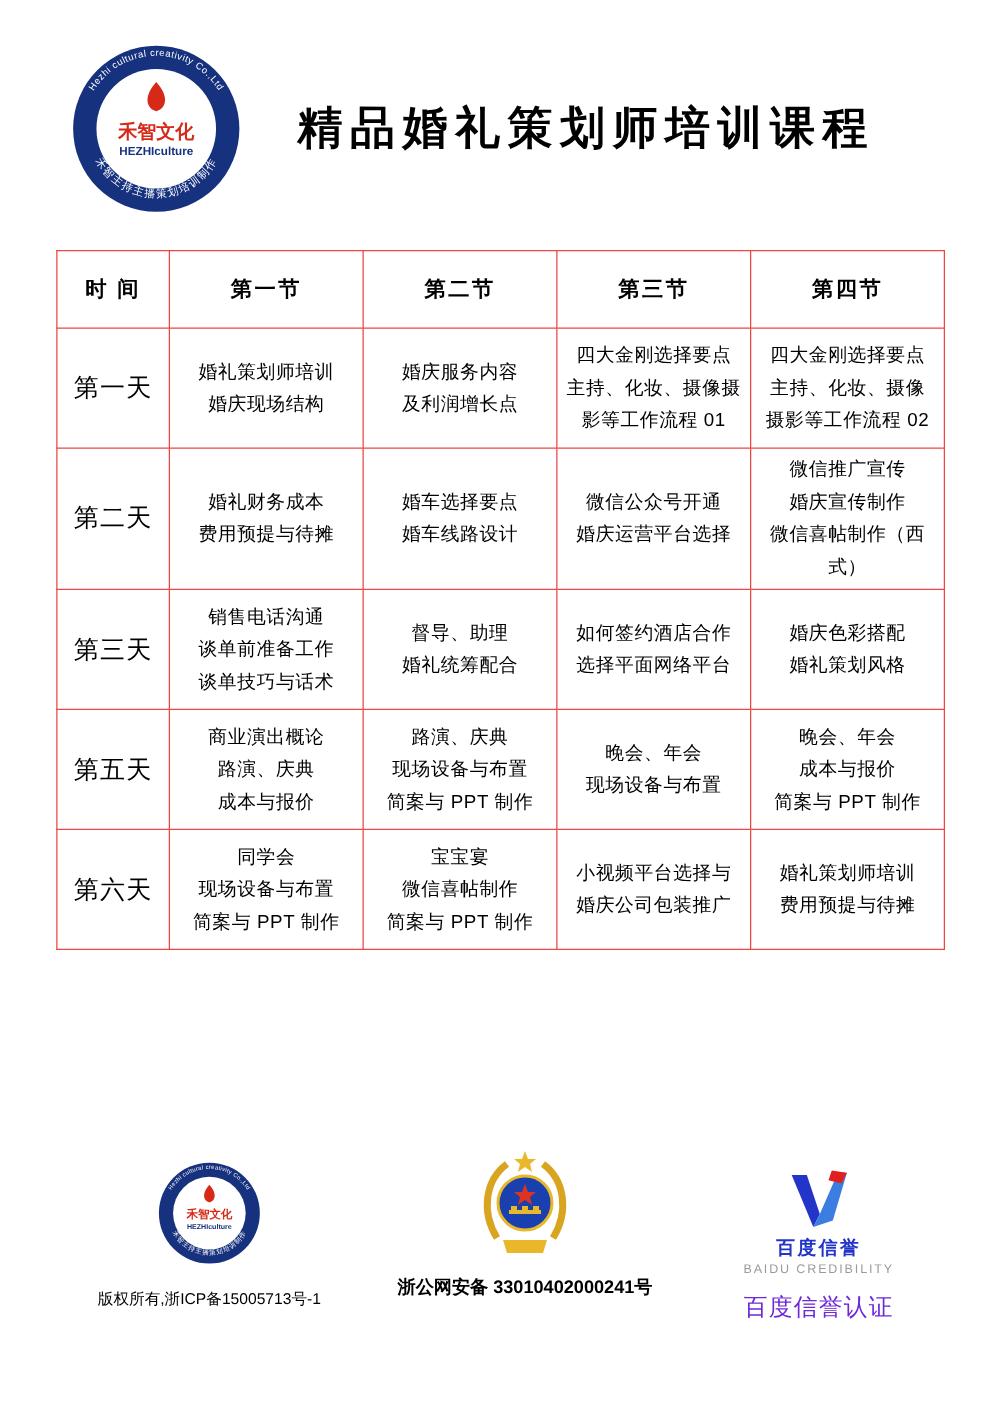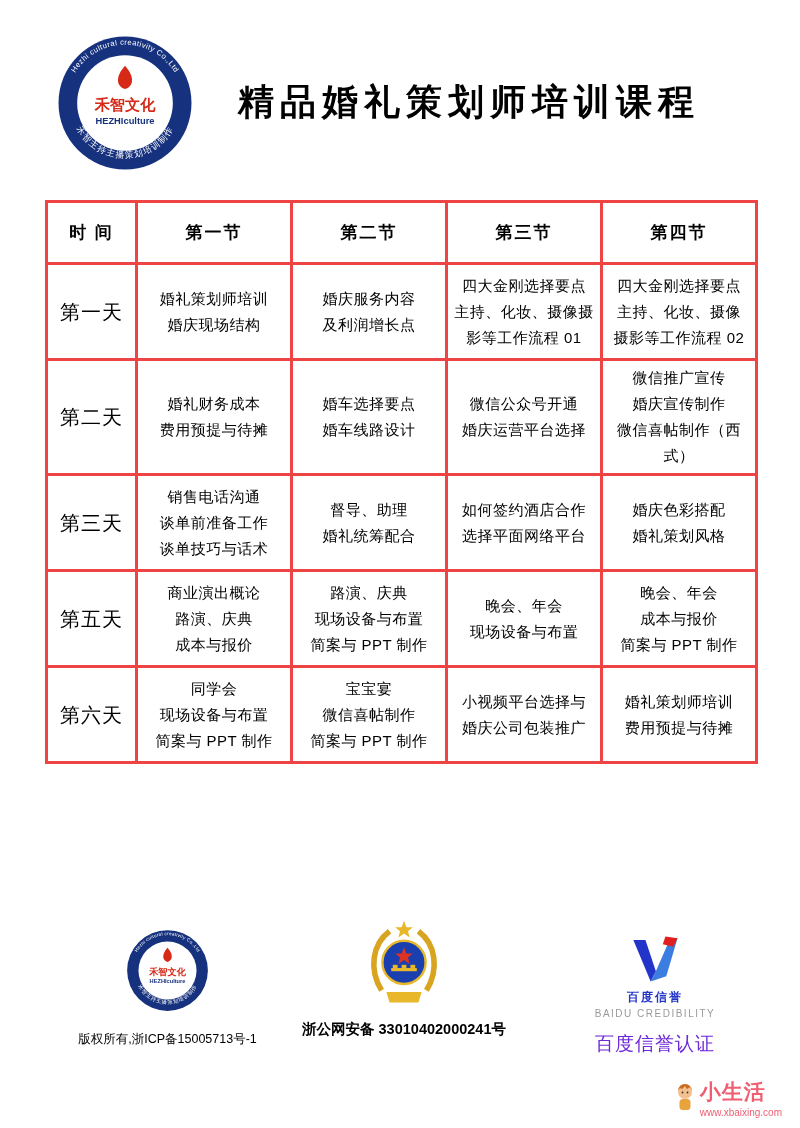--- a/index.html
+++ b/index.html
@@ -10,33 +10,33 @@
   
   .logo-top { position:absolute; left:55px; top:33px; width:140px; height:140px; }
   .page-title { position:absolute; left:180px; top:70px; width:578px; text-align:center;
     font-size:36px; font-weight:bold; letter-spacing:6px; color:#000; line-height:64px; }
 
   
   table.course { position:absolute; left:45px; top:200px; width:710px;
     border-collapse:collapse; table-layout:fixed; }
   table.course col.c-time { width:90px; }
   table.course col.c-sess { width:155px; }
-  table.course th, table.course td { border:3px solid #ef4444; text-align:center; vertical-align:middle; }
+  table.course th, table.course td { border:1px solid #ef4444; text-align:center; vertical-align:middle; }
   table.course th { height:62px; font-size:17px; font-weight:bold; letter-spacing:2px; }
   table.course td { height:96px; font-size:15px; line-height:26px; white-space:pre-line; letter-spacing:0.5px; padding:4px 2px; }
   table.course td.day { font-size:20px; letter-spacing:1px; }
 
   
   .f-col { position:absolute; display:flex; flex-direction:column; align-items:center; }
   .f-left { left:45px; top:928px; width:245px; }
-  .f-center { left:284px; top:920px; width:240px; }
+  .f-center { left:300px; top:920px; width:240px; }
   .f-right { left:555px; top:933px; width:200px; }
   .icp-text { margin-top:18px; font-size:12.5px; color:#000; }
   .police-text { margin-top:12px; font-size:14.5px; font-weight:bold; color:#000; }
-  .baidu-cn { margin-top:4px; font-size:12px; font-weight:bold; color:#2334c9; letter-spacing:2px; }
+  .baidu-cn { margin-top:4px; font-size:15px; font-weight:bold; color:#2334c9; letter-spacing:2px; }
   .baidu-en { font-size:10px; color:#9a9a9a; letter-spacing:1.5px; margin-top:2px; }
   .baidu-cert { margin-top:12px; font-size:19px; color:#6d28d9; letter-spacing:1px; }
 
   
   .watermark { position:absolute; right:18px; top:1078px; display:flex; align-items:center; }
   .wm-texts { display:flex; flex-direction:column; align-items:flex-start; margin-left:3px; }
   .wm-name { font-size:21px; font-weight:bold; color:#ee5f72; letter-spacing:1px; }
   .wm-url { font-size:10px; color:#ee5f72; margin-top:1px; }
 </style>
 </head>
@@ -194,27 +194,14 @@
     <svg viewBox="0 0 60 60" width="52" height="52">
       <polygon points="5,8 19,8 31,44 25,56" fill="#2334c9"></polygon>
       <polygon points="56,6 43,50 25,56 31,44 45,12" fill="#3b7de0"></polygon>
       <polygon points="42,4 56,6 51,16 39,13" fill="#e02020"></polygon>
     </svg>
     <div class="baidu-cn">百度信誉</div>
     <div class="baidu-en">BAIDU CREDIBILITY</div>
     <div class="baidu-cert">百度信誉认证</div>
   </div>
 
-  <div class="watermark">
-    <svg viewBox="0 0 24 32" width="24" height="32">
-      <circle cx="12" cy="10" r="7" fill="#f4c08e"></circle>
-      <path d="M5,9 a7,7 0 0 1 14,0 l-2,-4 -3,2 -2,-3 -3,3 -2,-1 Z" fill="#c96a1e"></path>
-      <rect x="6.5" y="17" width="11" height="11" rx="3.5" fill="#e8a33d"></rect>
-      <circle cx="9.5" cy="10.5" r="0.9" fill="#333"></circle>
-      <circle cx="14.5" cy="10.5" r="0.9" fill="#333"></circle>
-    </svg>
-    <div class="wm-texts">
-      <span class="wm-name">小生活</span>
-      <span class="wm-url">www.xbaixing.com</span>
-    </div>
-  </div>
 
 </div>
 
 </body></html>

